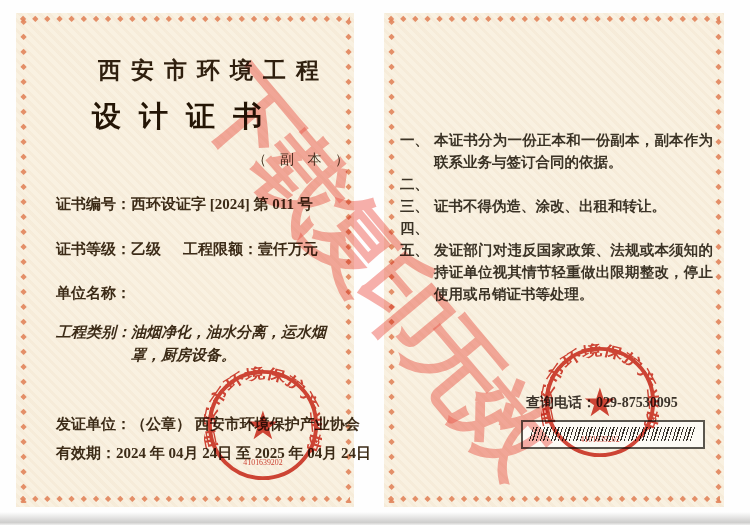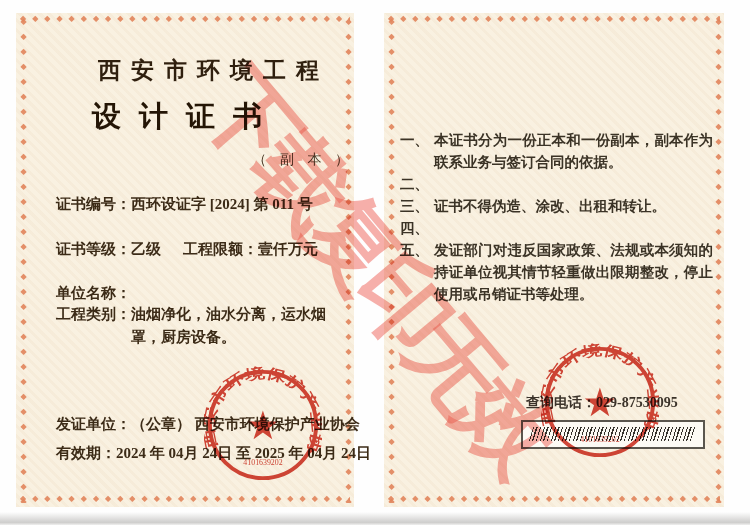--- a/index.html
+++ b/index.html
@@ -35,21 +35,21 @@
     font-size:29px;font-weight:bold;letter-spacing:18px;text-indent:18px;color:#241505;}
   .lp-sub{position:absolute;top:138px;left:0;right:0;text-align:right;
     font-size:14px;letter-spacing:5px;color:#4a3926;}
   .lrow{position:absolute;left:40px;right:8px;display:flex;align-items:flex-start;
     font-size:15px;font-weight:600;color:#3c2b17;line-height:23px;white-space:nowrap;}
   .lrow .lab{flex:none;}
   .row-certno{top:180px;}
   .row-grade{top:225px;}
   .row-grade .gap{width:22px;flex:none;}
   .row-company{top:269px;}
-  .row-category{top:290px;}
+  .row-category{top:308px;font-style:italic;}
   .row-category .val{white-space:normal;}
   .row-issuer{top:400px;}
   .row-validity{top:429px;}
   
   .rp-title{position:absolute;top:42px;left:0;right:0;text-align:center;
     font-size:21px;font-weight:bold;letter-spacing:10px;text-indent:10px;color:#474136;}
   .rp-notices{position:absolute;top:116px;left:16px;right:11px;}
   .notice{display:flex;font-size:14.5px;line-height:22px;color:#3b3326;font-weight:600;text-align:justify;}
   .notice .num{width:34px;flex:none;}
   .notice .txt{flex:1;}

